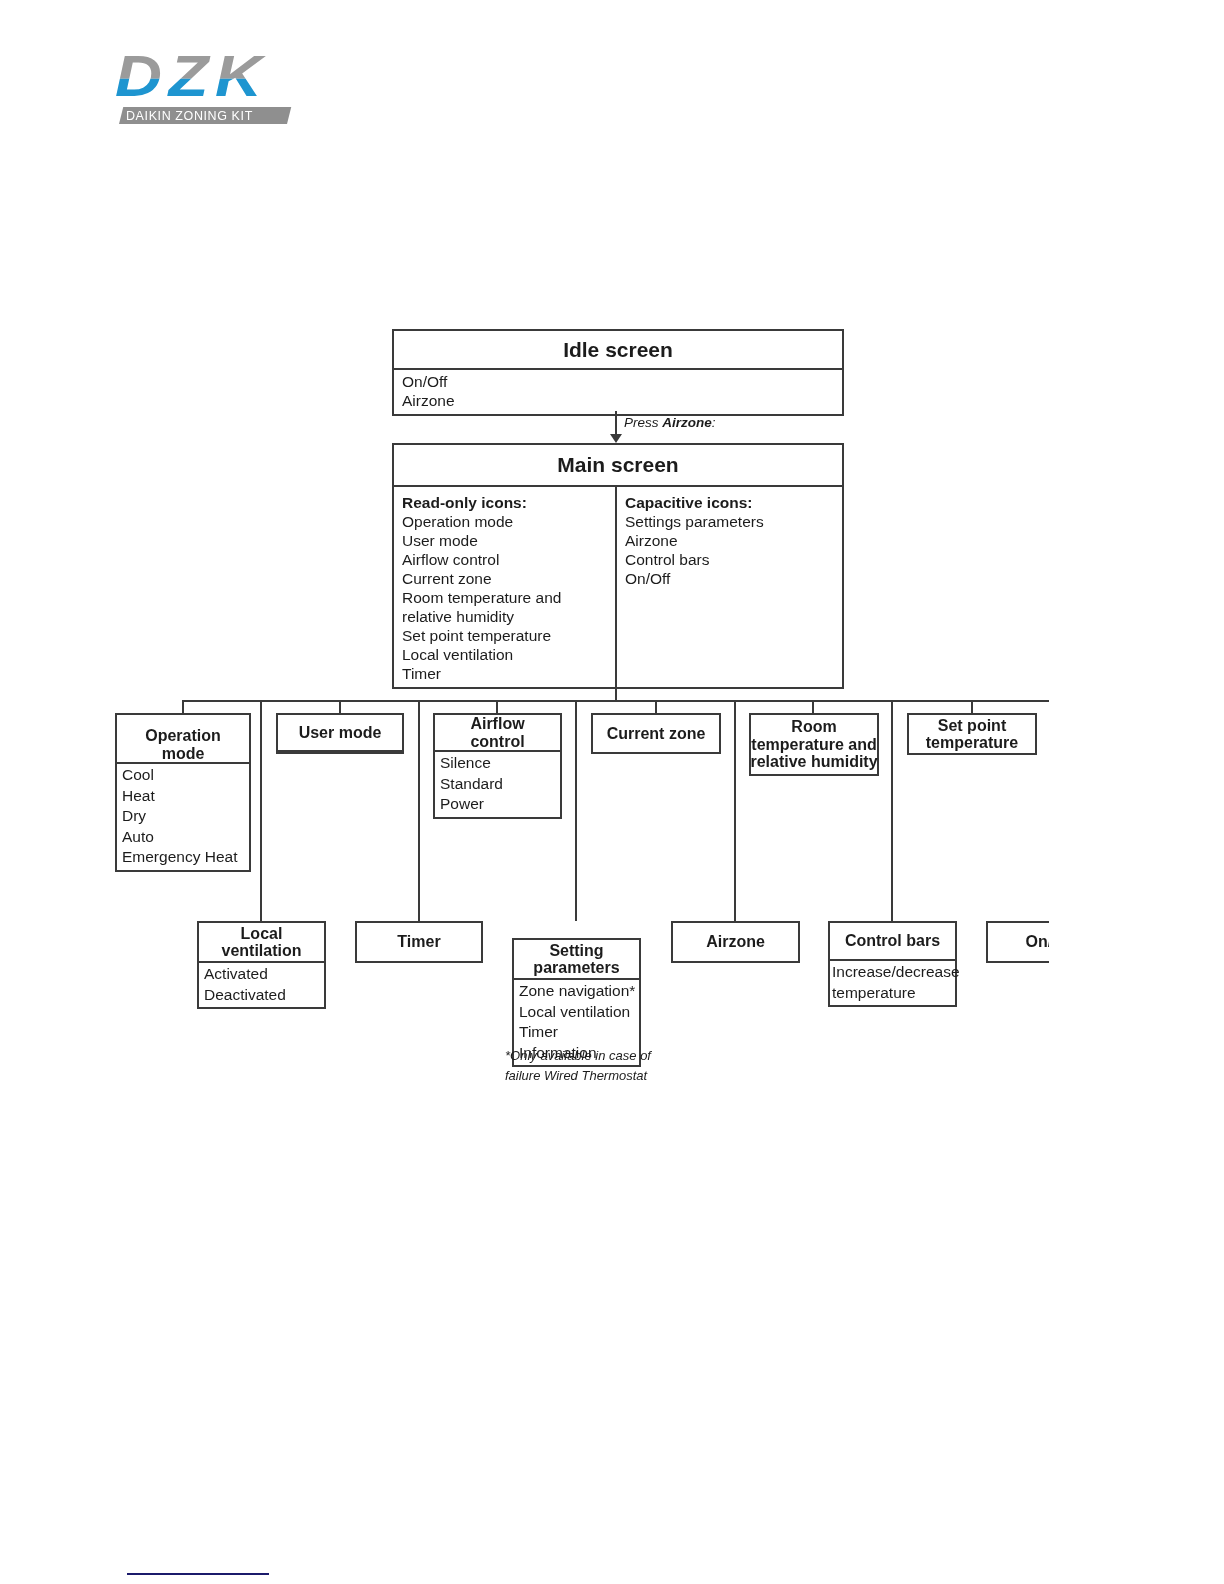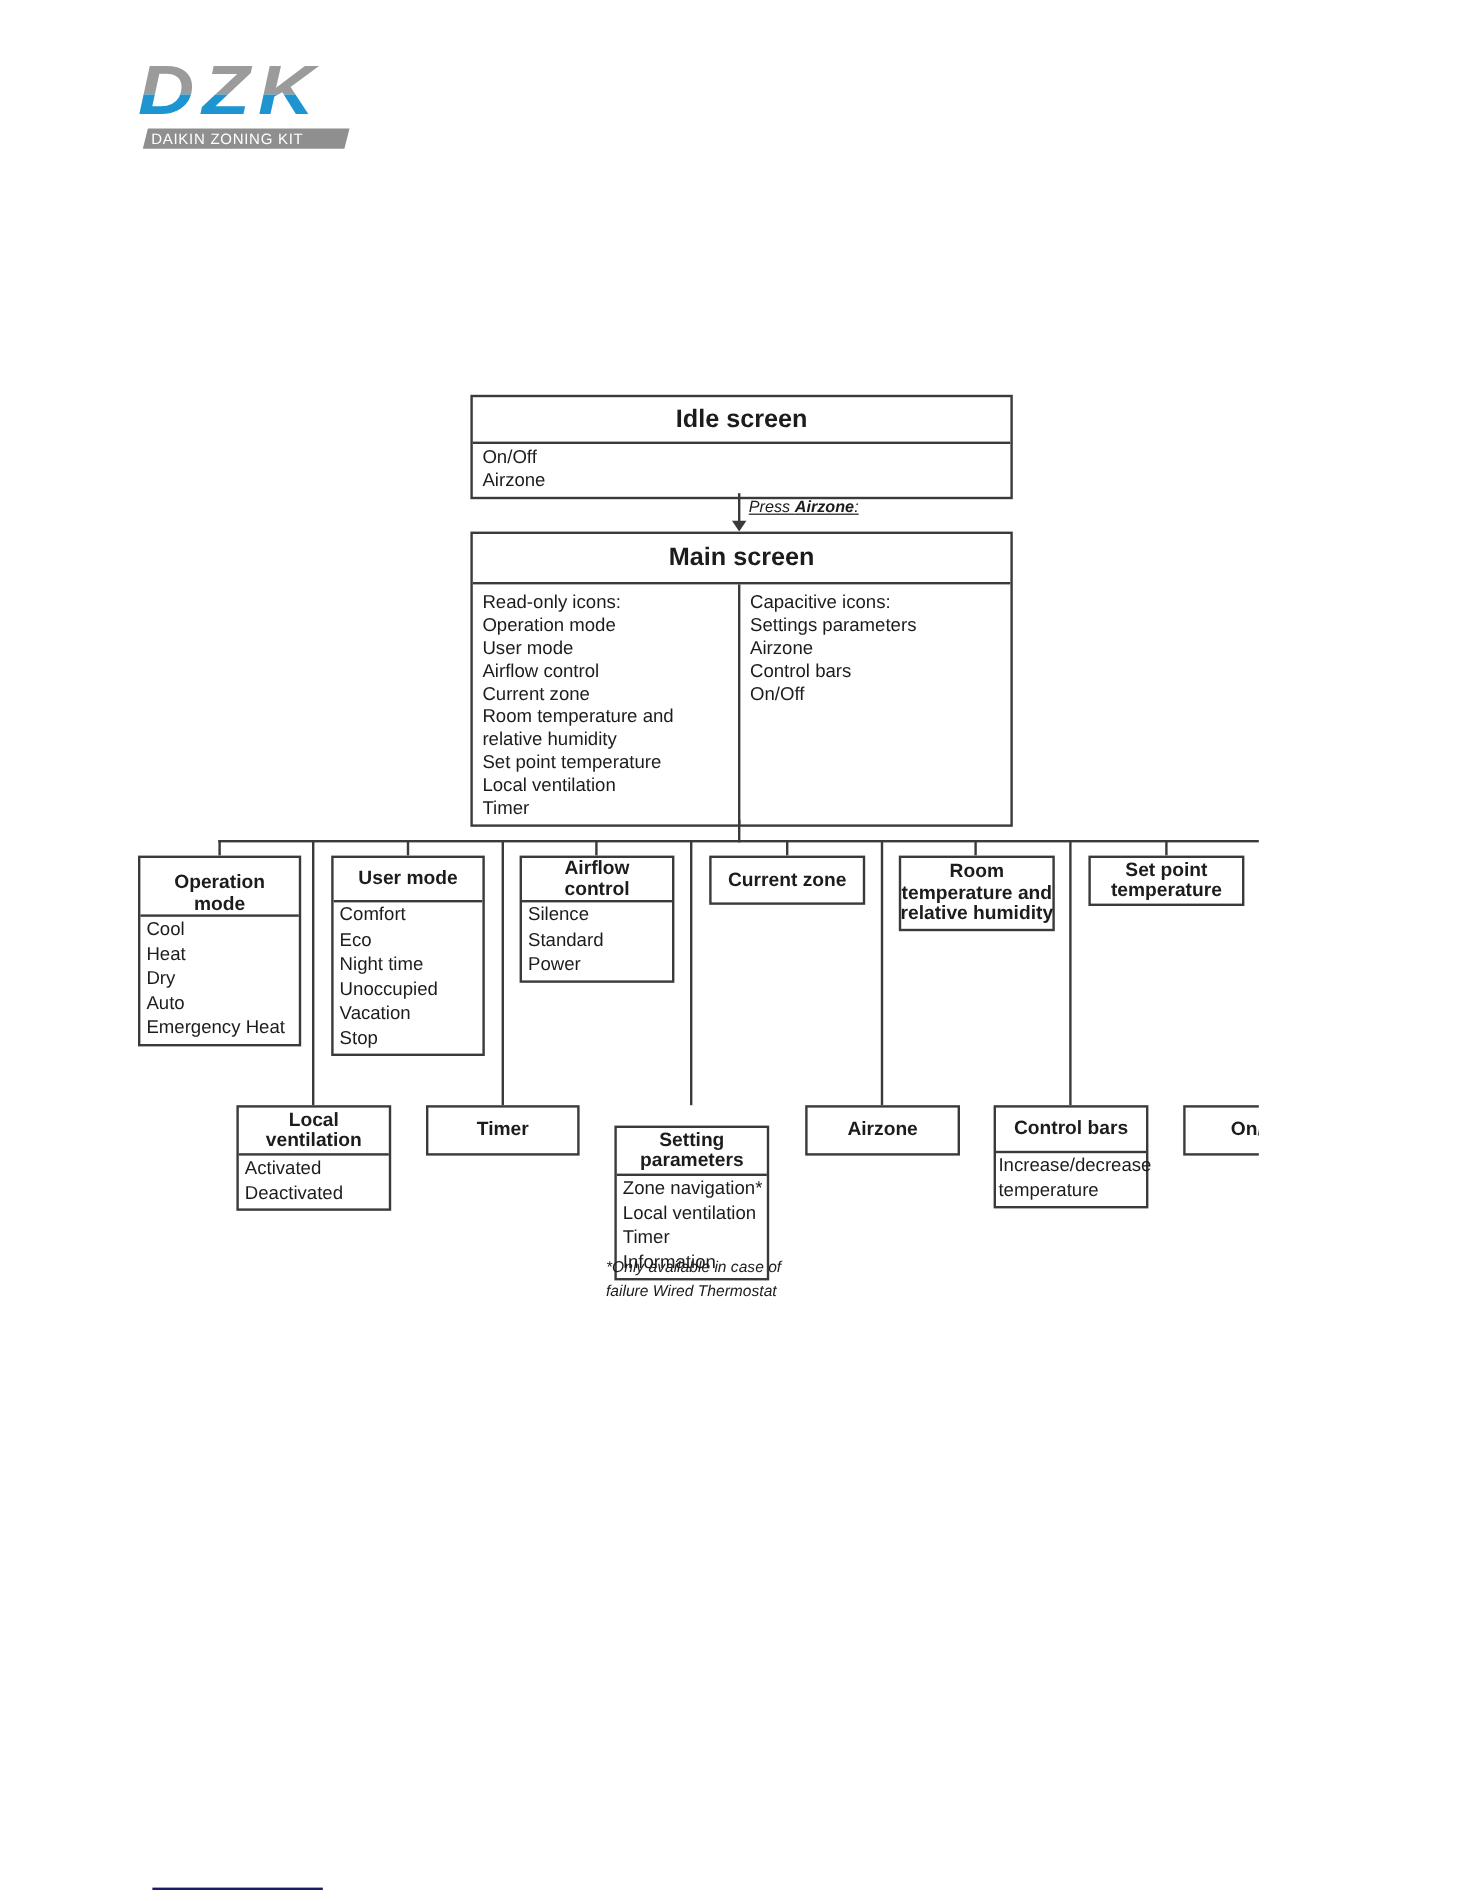--- a/index.html
+++ b/index.html
@@ -53,21 +53,21 @@
   }
   .screen-title{
     font-weight:bold;font-size:21px;text-align:center;
     border-bottom:2px solid var(--line);
     display:flex;align-items:center;justify-content:center;
   }
   .screen-body{display:flex;align-items:stretch;}
   .screen-col{font-size:15.5px;line-height:19px;padding:2px 8px 4px 8px;}
   .screen-col.left{width:223px;border-right:2px solid var(--line);}
   .screen-col.right{flex:1;}
-  .col-heading{font-weight:normal;}
+  .col-heading{font-weight:bold;}
   .screen-col .li{white-space:pre-line;}
 
   
   .vline,.hline{position:absolute;background:var(--line);}
   .vline{width:2px;}
   .hline{height:2px;}
   .arrow-down{
     position:absolute;width:0;height:0;
     border-left:6px solid transparent;
     border-right:6px solid transparent;
@@ -122,21 +122,21 @@
     <div class="screen-body">
       <div class="screen-col right">
           <div class="li">On/Off</div>
           <div class="li">Airzone</div>
         </div>
     </div>
   </div>
 
   <div class="vline" style="left:615px;top:411px;height:26px;"></div>
   <div class="arrow-down" style="left:610px;top:434px;"></div>
-  <div class="press-label" style="left:624px;top:415px;text-decoration:underline;"><span>Press </span><b>Airzone</b><span>:</span></div>
+  <div class="press-label" style="left:624px;top:415px;"><span>Press </span><b>Airzone</b><span>:</span></div>
 
   <div class="screen" style="top:443px;">
     <div class="screen-title" style="height:42px;">Main screen</div>
     <div class="screen-body">
       <div class="screen-col left" style="min-height:194px;padding-top:6px;">
         <div class="col-heading">Read-only icons:</div>
         <div>
             <div class="li">Operation mode</div>
             <div class="li">User mode</div>
             <div class="li">Airflow control</div>
@@ -183,28 +183,20 @@
     <div class="node-list">
         <div class="li">Cool</div>
         <div class="li">Heat</div>
         <div class="li">Dry</div>
         <div class="li">Auto</div>
         <div class="li">Emergency Heat</div>
       </div>
   </div>
   <div class="node" style="left:276px;top:713px;width:128px;">
     <div class="node-title has-list" style="height:37px;">User mode</div>
-    <div class="node-list">
-        <div class="li">Comfort</div>
-        <div class="li">Eco</div>
-        <div class="li">Night time</div>
-        <div class="li">Unoccupied</div>
-        <div class="li">Vacation</div>
-        <div class="li">Stop</div>
-      </div>
   </div>
   <div class="node" style="left:433px;top:713px;width:129px;">
     <div class="node-title has-list" style="height:37px;">Airflow
 control</div>
     <div class="node-list">
         <div class="li">Silence</div>
         <div class="li">Standard</div>
         <div class="li">Power</div>
       </div>
   </div>

